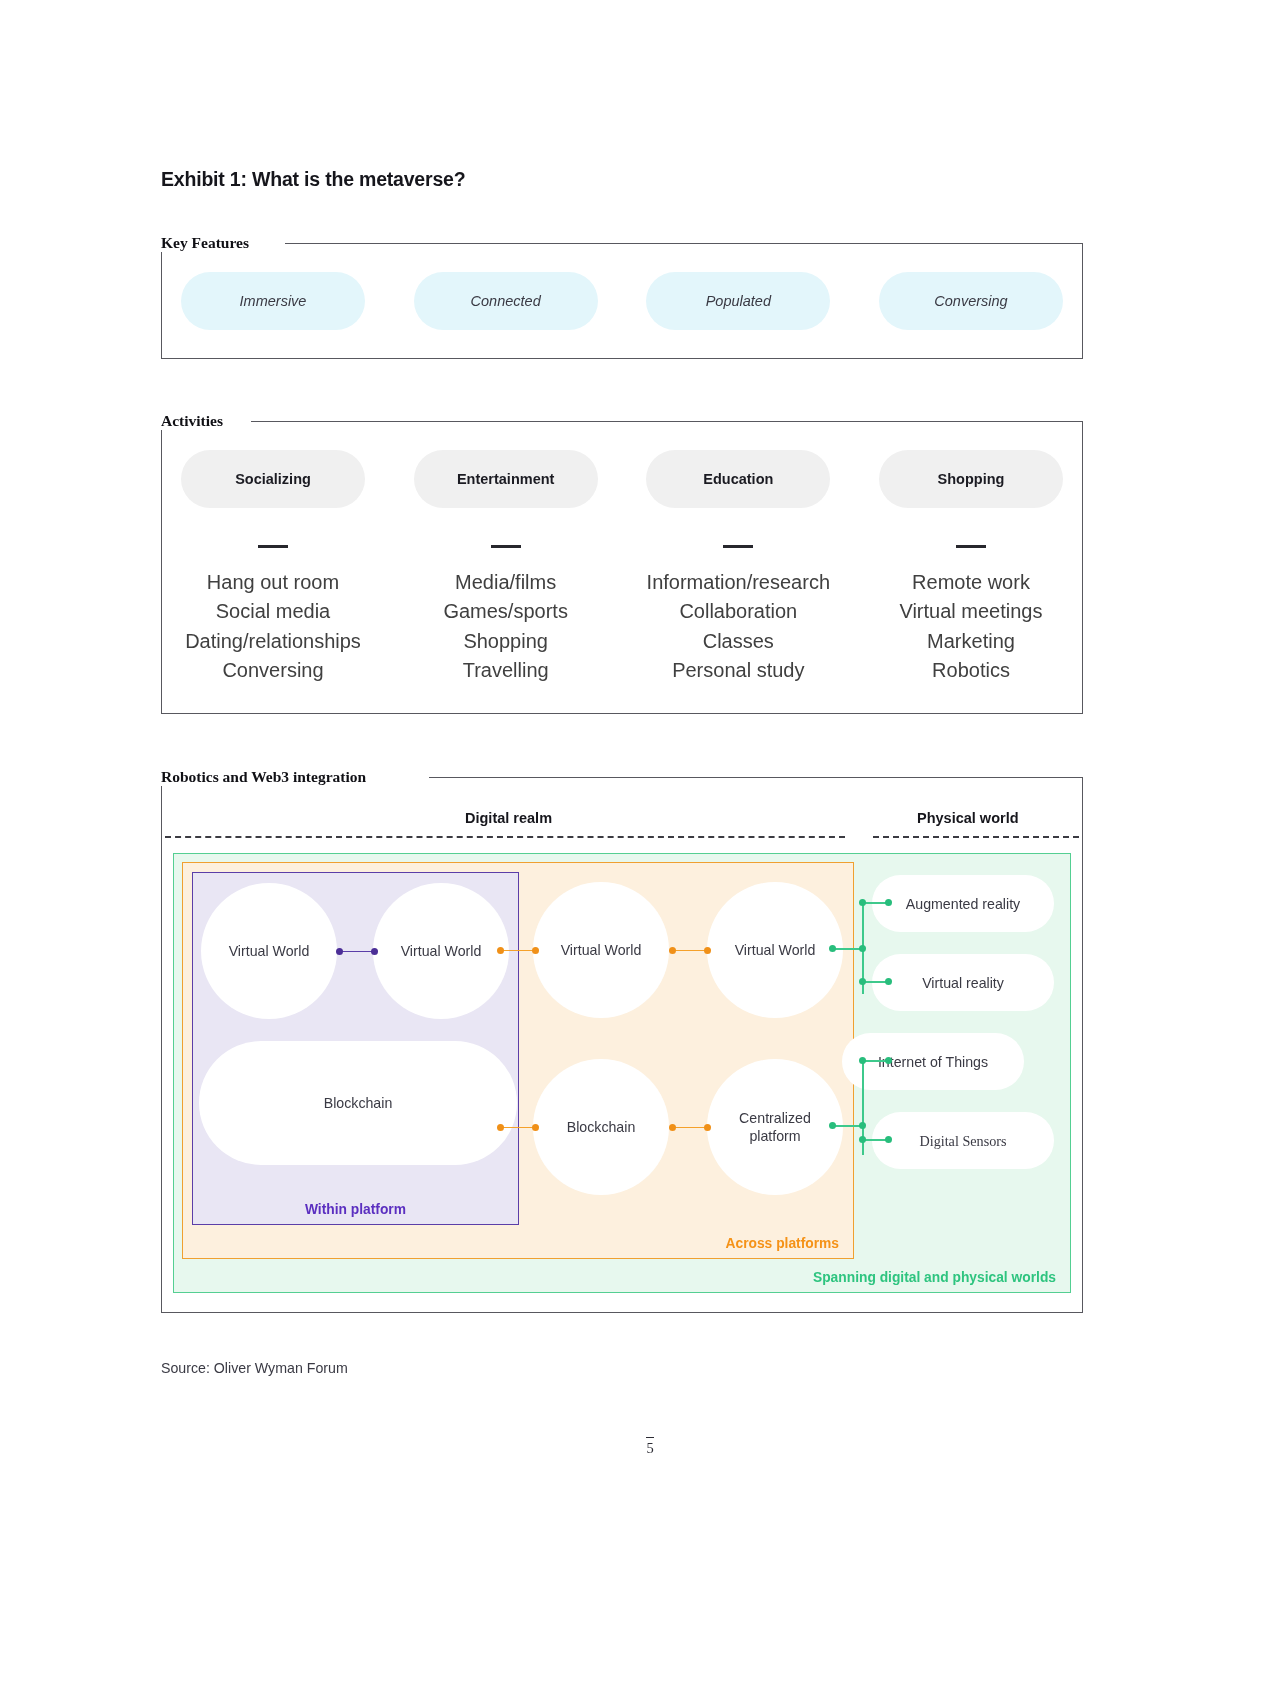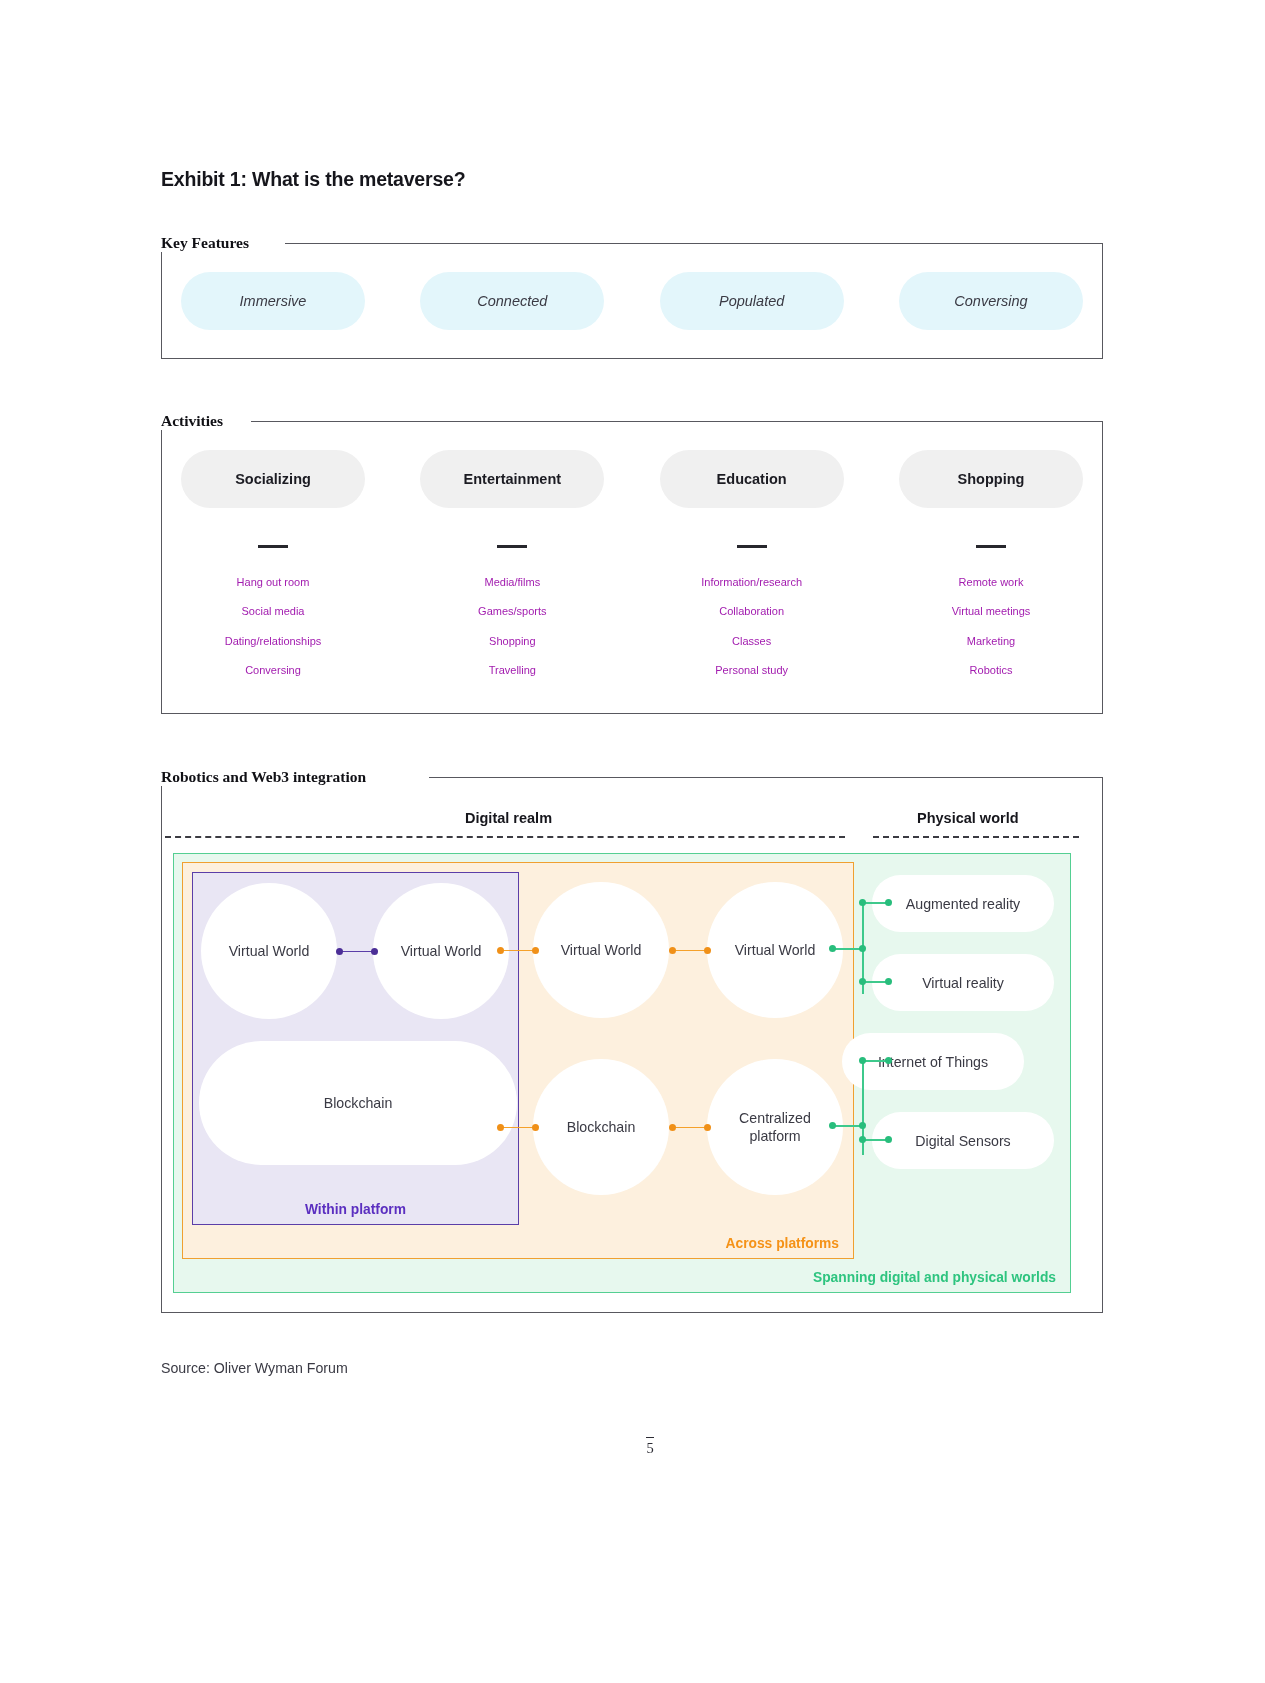--- a/index.html
+++ b/index.html
@@ -30,21 +30,20 @@
     font-family: "Liberation Sans", sans-serif;
     font-size: 19.5px;
     font-weight: bold;
     letter-spacing: -0.2px;
     color: #16161c;
   }
 
   
   .section {
     position: absolute;
-    padding-left: 20px;
   }
   .section-label {
     position: absolute;
     left: 0;
     top: 0;
     font-family: "Liberation Serif", serif;
     font-weight: bold;
     font-size: 15.5px;
     color: #101015;
     background: #ffffff;
@@ -120,22 +119,22 @@
     color: #1b1b22;
   }
   .act-divider {
     width: 30px;
     height: 2.6px;
     background: #27272d;
     margin-top: 37px;
     margin-bottom: 20px;
   }
   .act-item {
-    font-size: 11px;
-    color: #a21caf;
+    font-size: 20px;
+    color: #404040;
     line-height: 29.5px;
     white-space: nowrap;
   }
 
   
   #platforms { left: 126px; top: 768px; width: 922px; height: 545px; }
 
   .realm-labels {
     position: absolute;
     top: 42px;
@@ -424,21 +423,21 @@
 
       <div class="node pill" style="left:698px; top:21px;">
         <span>Augmented reality</span>
       </div>
       <div class="node pill" style="left:698px; top:100px;">
         <span>Virtual reality</span>
       </div>
       <div class="node pill" style="left:668px; top:179px;">
         <span>Internet of Things</span>
       </div>
-      <div class="node pill" style="left:698px; top:258px;">
+      <div class="node pill" style="left:698px; top:258px;font-family:Liberation Serif, serif;">
         <span>Digital Sensors</span>
       </div>
 
       <div class="conn c-green">
         <div class="conn-line" style="left:658px; top:94px;  width:32px;"></div>
         <div class="conn-vline" style="left:688px; top:48px;  height:92px;"></div>
         <div class="conn-line" style="left:688px; top:48px;  width:26px;"></div>
         <div class="conn-line" style="left:688px; top:127px; width:26px;"></div>
         <div class="dot" style="left:655px; top:91px;"></div>
         <div class="dot" style="left:685px; top:91px;"></div>

